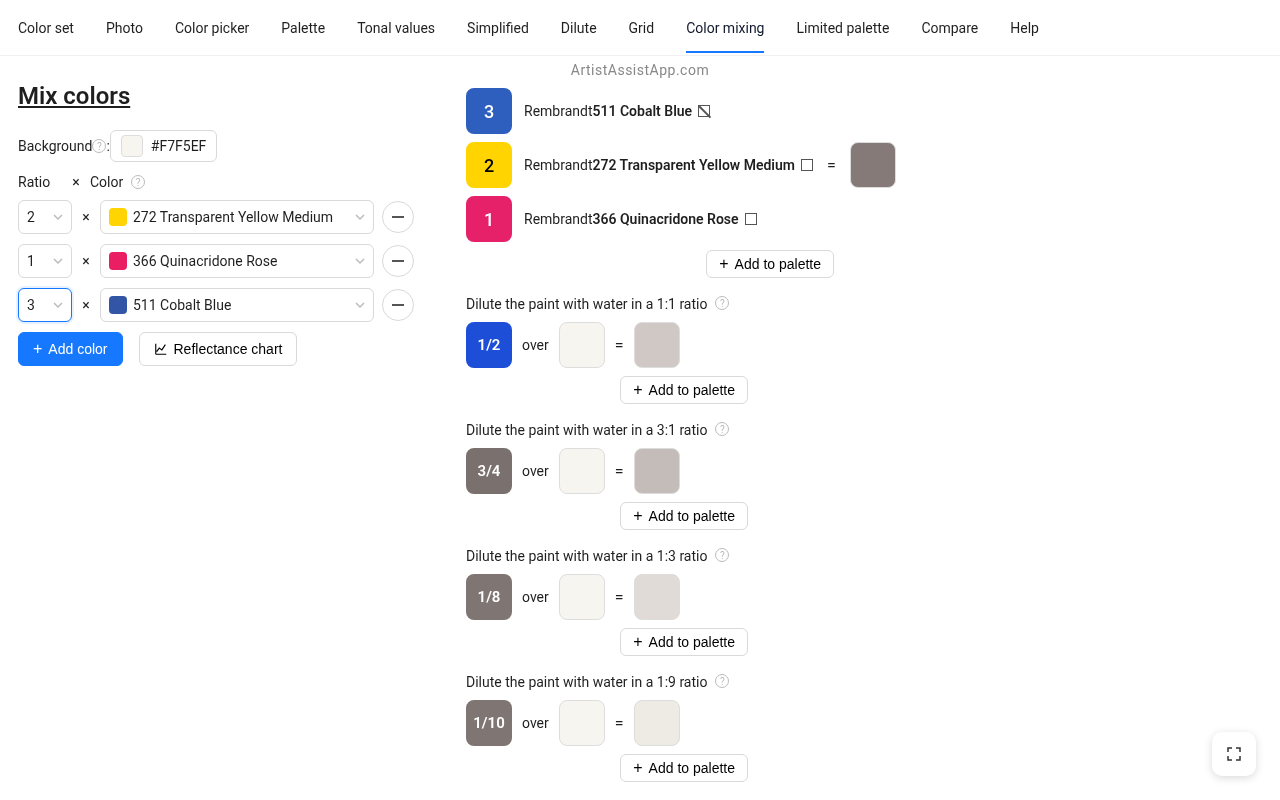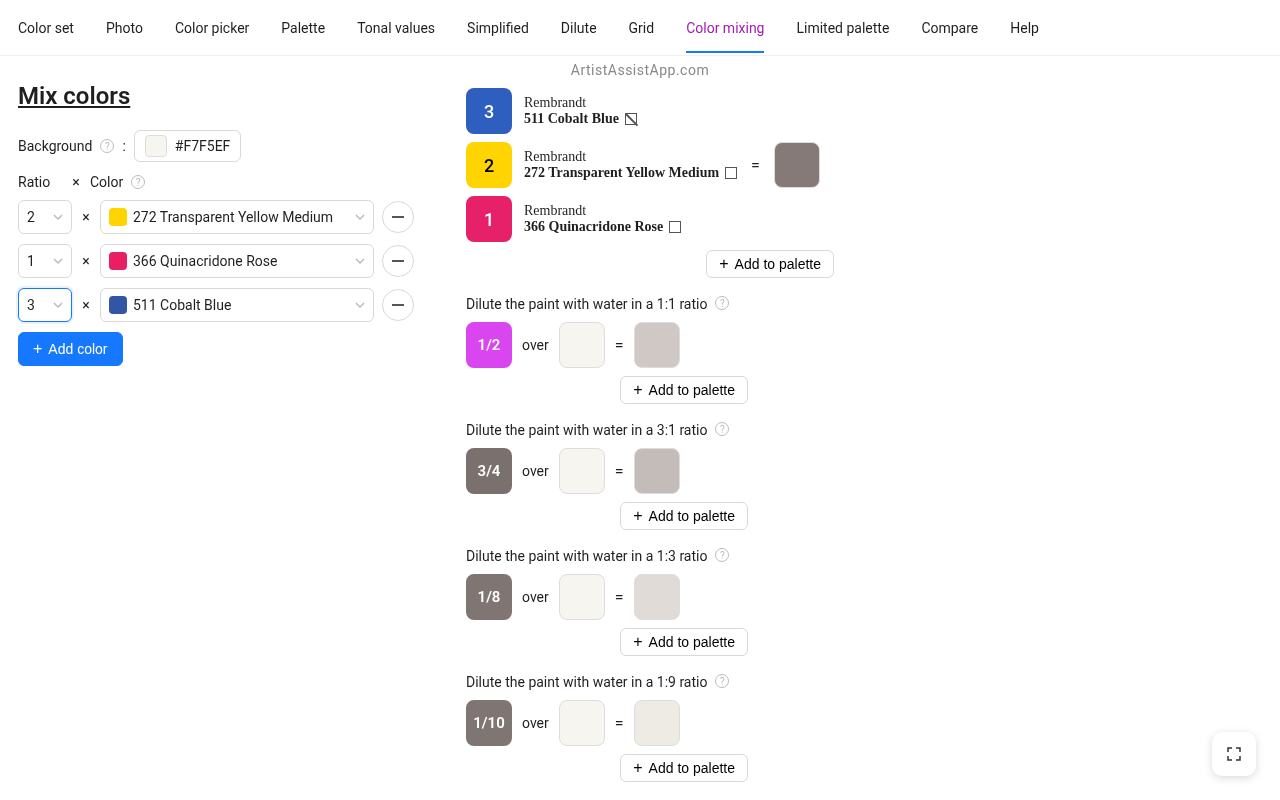--- a/index.html
+++ b/index.html
@@ -1,26 +1,26 @@
 <!DOCTYPE html>
 <html><head>
 <meta charset="utf-8">
 <style>
 * { box-sizing: border-box; margin: 0; padding: 0; }
 body { font-family: -apple-system, BlinkMacSystemFont, "Segoe UI", Roboto, sans-serif; font-size: 14px; color: rgba(0,0,0,0.88); background: #fff; }
 .tabs { display: flex; gap: 32px; padding: 12px 18px; border-bottom: 1px solid #f0f0f0; height: 56px; align-items: center; }
 .tab { cursor: pointer; padding: 16px 0; color: rgba(0,0,0,0.88); position: relative; }
-.tab.active { color: #a21caf; }
+.tab.active { color: #0f172a; }
 .tab.active::after { content: ""; position: absolute; bottom: -1px; left: 0; right: 0; height: 2px; background: #1677ff; }
 .site-name { text-align: center; color: #888; margin-top: 6px; font-size: 14px; letter-spacing: 0.5px; }
 .content { display: flex; padding: 10px 18px; gap: 28px; }
 .left { flex: 0 0 420px; }
 .right { flex: 1; }
 h1 { font-size: 24px; font-weight: 600; margin-bottom: 20px; margin-top: -6px; text-decoration: underline; }
-.row { display: flex; align-items: center; gap: 8px; margin-bottom: 12px; }
+.row { display: flex; align-items: center; gap: 0; margin-bottom: 12px; }
 .label { font-size: 14px; }
 .help-icon { width: 14px; height: 14px; border: 1px solid #bbb; border-radius: 50%; display: inline-flex; align-items: center; justify-content: center; font-size: 10px; color: #bbb; cursor: help; }
 .bg-box { display: flex; align-items: center; gap: 8px; border: 1px solid #d9d9d9; border-radius: 6px; padding: 4px 10px; cursor: pointer; }
 .swatch-sm { width: 22px; height: 22px; border-radius: 4px; border: 1px solid #ddd; }
 .headers { display: flex; align-items: center; gap: 8px; margin-bottom: 10px; }
 .hdr-ratio { width: 44px; }
 .hdr-x { width: 12px; text-align: center; }
 .mix-row { display: flex; align-items: center; gap: 8px; margin-bottom: 10px; }
 .select { border: 1px solid #d9d9d9; border-radius: 6px; padding: 5px 8px; background: #fff; display: flex; align-items: center; gap: 6px; cursor: pointer; height: 34px; }
 .select.ratio { width: 54px; justify-content: space-between; }
@@ -36,21 +36,21 @@
 .btn { border-radius: 6px; padding: 8px 14px; display: inline-flex; align-items: center; gap: 6px; cursor: pointer; font-size: 14px; border: 1px solid #d9d9d9; background: #fff; }
 .btn.primary { background: #1677ff; border-color: #1677ff; color: #fff; }
 .icon-plus::before { content: "+"; font-size: 16px; line-height: 1; }
 .icon-chart { width: 14px; height: 14px; display: inline-block; }
 .mix-title { margin-bottom: 10px; }
 .mix-block { display: flex; align-items: center; gap: 14px; margin-bottom: 8px; }
 .ingredients { display: flex; flex-direction: column; gap: 8px; }
 .ingredient { display: flex; align-items: center; gap: 12px; }
 .ratio-box { width: 46px; height: 46px; border-radius: 8px; display: flex; align-items: center; justify-content: center; color: #fff; font-size: 18px; font-weight: 500; }
 .ratio-box.dark { color: #000; }
-.ing-text { display: flex; flex-direction: column; font-family: Liberation Serif, serif; }
+.ing-text { display: flex; flex-direction: row; }
 .brand { font-size: 14px; }
 .pname { font-size: 14px; font-weight: 600; display: flex; align-items: center; gap: 6px; }
 .sq { width: 12px; height: 12px; border: 1.5px solid #555; }
 .sq.strike { position: relative; }
 .sq.strike::after { content: ""; position: absolute; left: -2px; top: 50%; width: 16px; height: 1.5px; background: #555; transform: rotate(45deg); transform-origin: center; }
 .eq { font-size: 16px; }
 .result-sw { width: 46px; height: 46px; border-radius: 8px; border: 1px solid #ddd; }
 .add-palette-row { display: flex; justify-content: flex-end; width: 368px; margin-bottom: 18px; }
 .btn-sm { border: 1px solid #d9d9d9; border-radius: 6px; padding: 5px 12px; display: inline-flex; align-items: center; gap: 6px; cursor: pointer; background: #fff; font-size: 14px; }
 .dilute-title { display: flex; gap: 8px; margin-bottom: 10px; }
@@ -160,20 +160,26 @@
             <span class="minus"></span>
           </div>
         </div>
       </div>
 
     <div class="btn-row">
       <button class="btn primary">
         <span class="icon-plus"></span>
         <span>Add color</span>
       </button>
+      <button class="btn">
+        <svg class="icon-chart" viewBox="0 0 16 16">
+            <path d="M2 14h12M2 2v12M3 11l3-4 3 2 4-6" fill="none" stroke="currentColor" stroke-width="1.3"></path>
+          </svg>
+        <span>Reflectance chart</span>
+      </button>
     </div>
   </div>
 
   <div class="right">
     <div class="mix-block">
       <div class="ingredients" id="ingredients">
           <div class="ingredient">
             <div class="ratio-box" style="background:#2E5FBF">3</div>
             <div class="ing-text">
               <span class="brand">Rembrandt</span>
@@ -205,21 +211,21 @@
       </button>
     </div>
 
     <div id="dilutions">
         <div>
           <div class="dilute-title">
             <span>Dilute the paint with water in a 1:1 ratio</span>
             <span class="help-icon">?</span>
           </div>
           <div class="dilute-row">
-            <div class="frac-box" style="background:#d946ef">1/2</div>
+            <div class="frac-box" style="background:#1d4ed8">1/2</div>
             <span class="over">over</span>
             <div class="water-sw" style="background:#F7F5EF"></div>
             <span class="eq">=</span>
             <div class="water-sw" style="background:#CFC8C5"></div>
           </div>
           <div class="add-palette-row-sm">
             <button class="btn-sm">
               <span class="icon-plus"></span>
               <span>Add to palette</span>
             </button>

